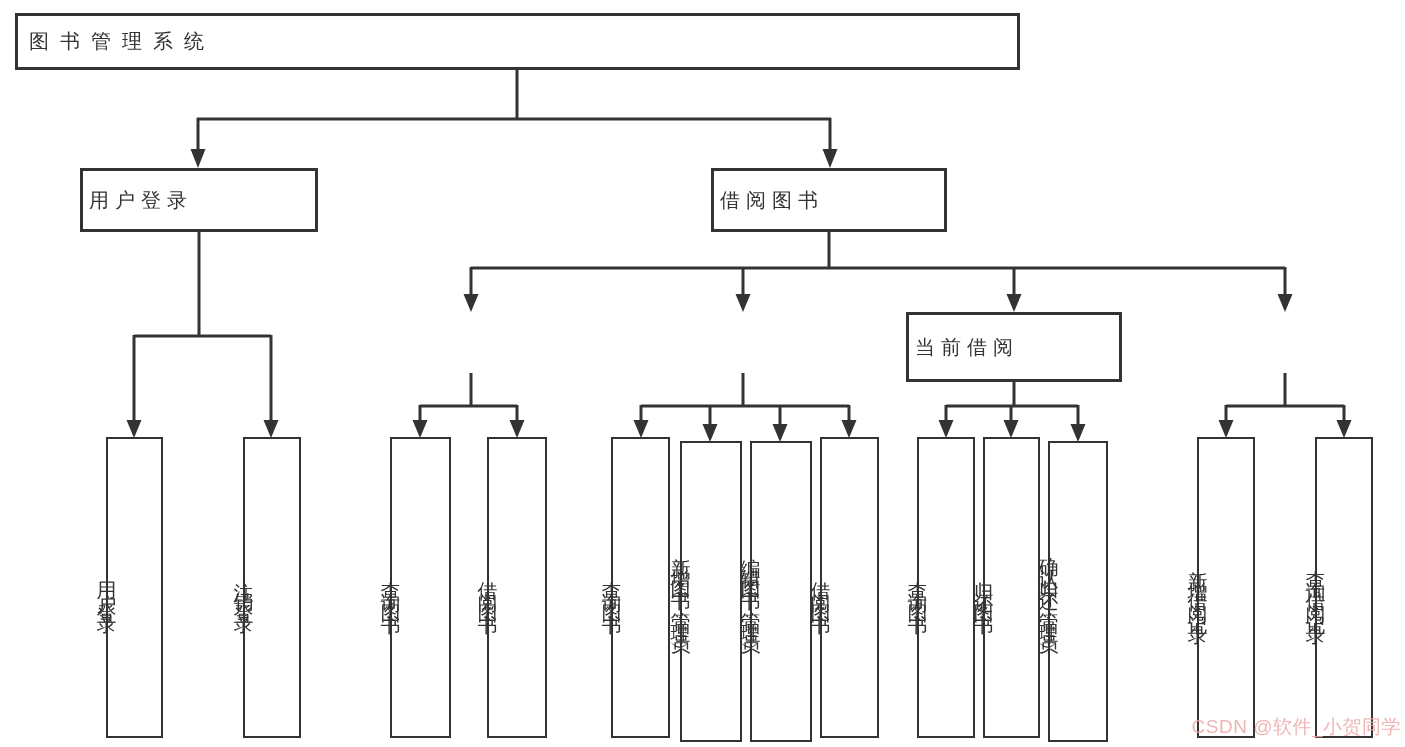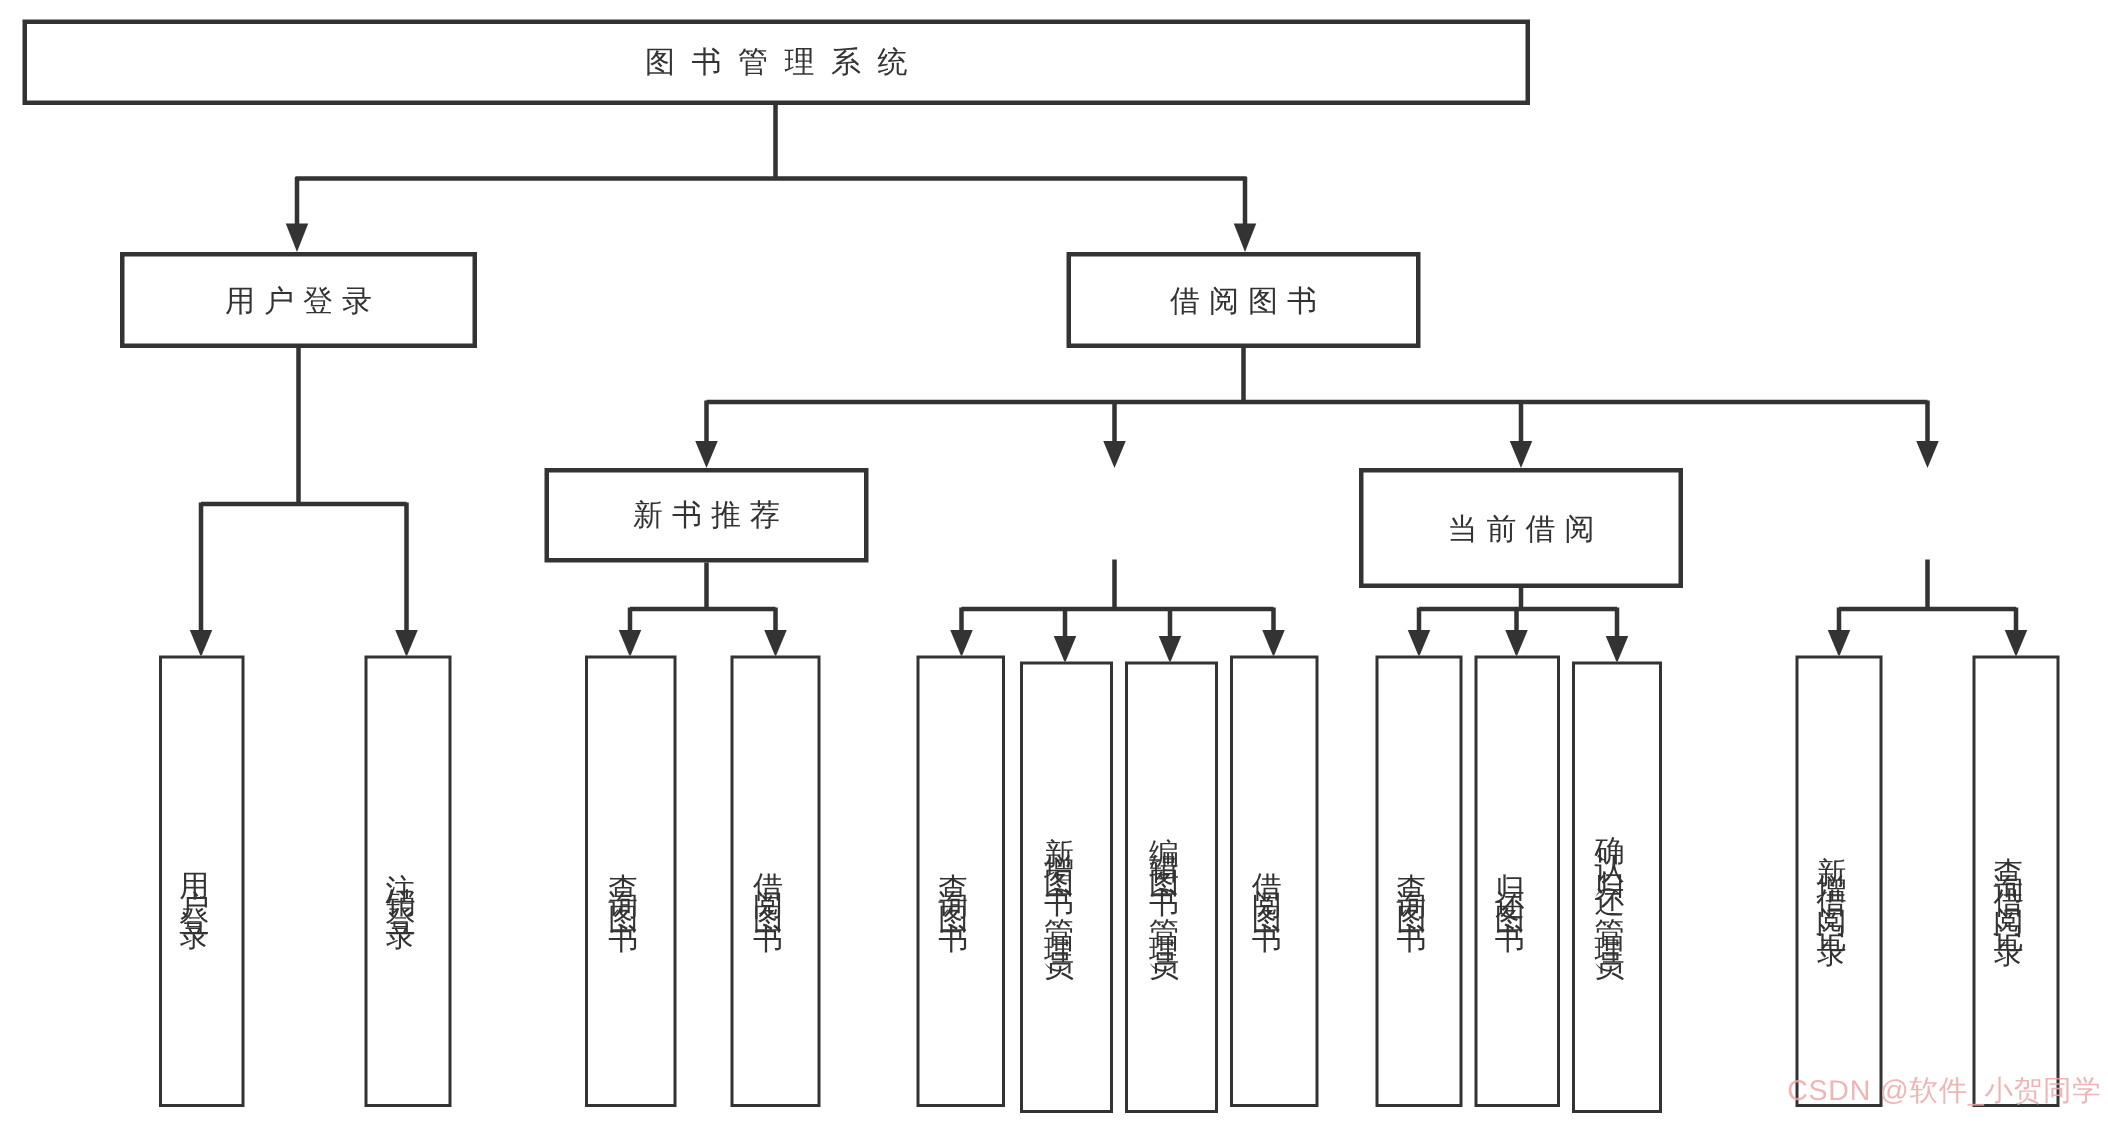--- a/index.html
+++ b/index.html
@@ -23,21 +23,20 @@
     fill: none;
   }
   .wires polygon { fill: #333333; stroke: none; }
   .box {
     position: absolute;
     box-sizing: border-box;
     background: #ffffff;
     border: 3px solid #333333;
     display: flex;
     align-items: center;
-    justify-content: center;
   }
   .box.leaf { border-width: 2.5px; }
   .hlabel {
     font-size: 20px;
     letter-spacing: 6px;
     white-space: nowrap;
     text-indent: 6px; 
   }
   .root .hlabel { letter-spacing: 11px; text-indent: 11px; }
   .vtext {
@@ -117,24 +116,21 @@
     <span class="hlabel">图书管理系统</span>
   </div>
 
   <div class="box" style="left:80px; top:168px; width:238px; height:64px;">
     <span class="hlabel">用户登录</span>
   </div>
   <div class="box" style="left:711px; top:168px; width:236px; height:64px;">
     <span class="hlabel">借阅图书</span>
   </div>
 
-  <div class="box" style="left:363px; top:312px; width:216px; height:63px;">
-    <span class="hlabel">新书推荐</span>
-  </div>
-  <div class="box" style="left:906px; top:312px; width:216px; height:80px;">
+  <div class="box" style="left:906px; top:312px; width:216px; height:70px;">
     <span class="hlabel">当前借阅</span>
   </div>
 
   <div class="box leaf" style="left:106px; top:437px; width:57px; height:301px;">
     <span class="vtext">用户登录</span>
   </div>
   <div class="box leaf" style="left:243px; top:437px; width:58px; height:301px;">
     <span class="vtext">注销登录</span>
   </div>
 

